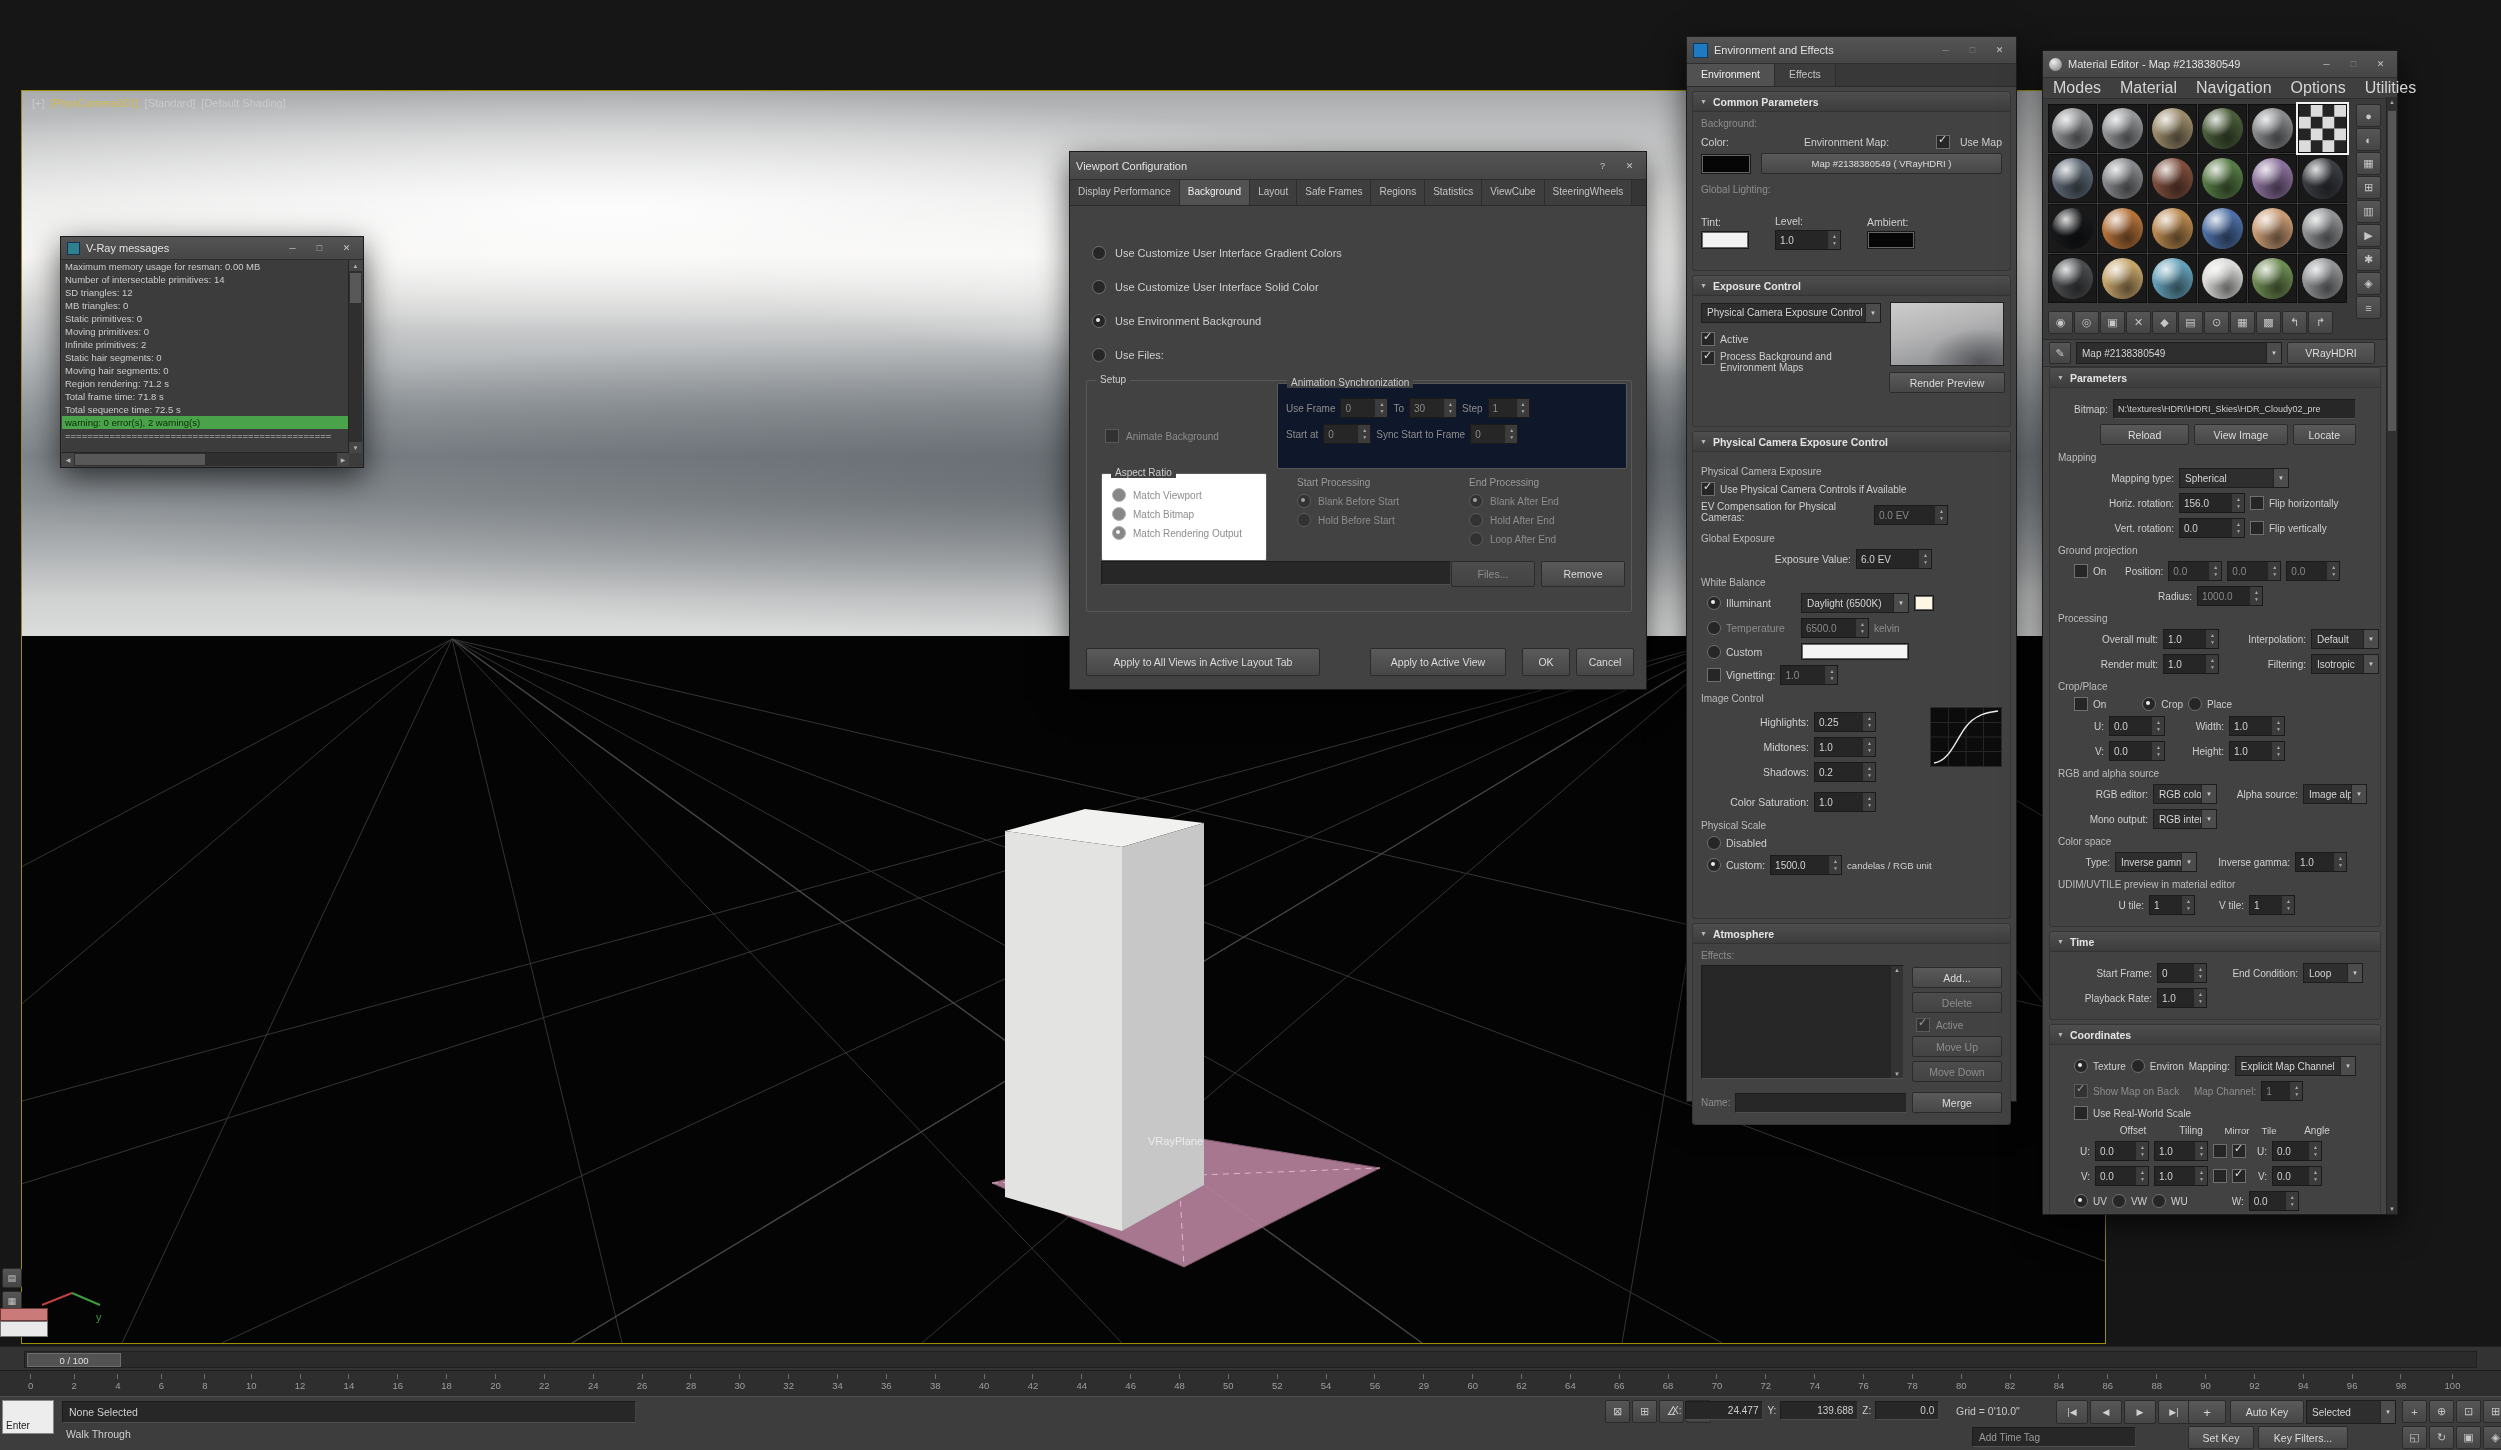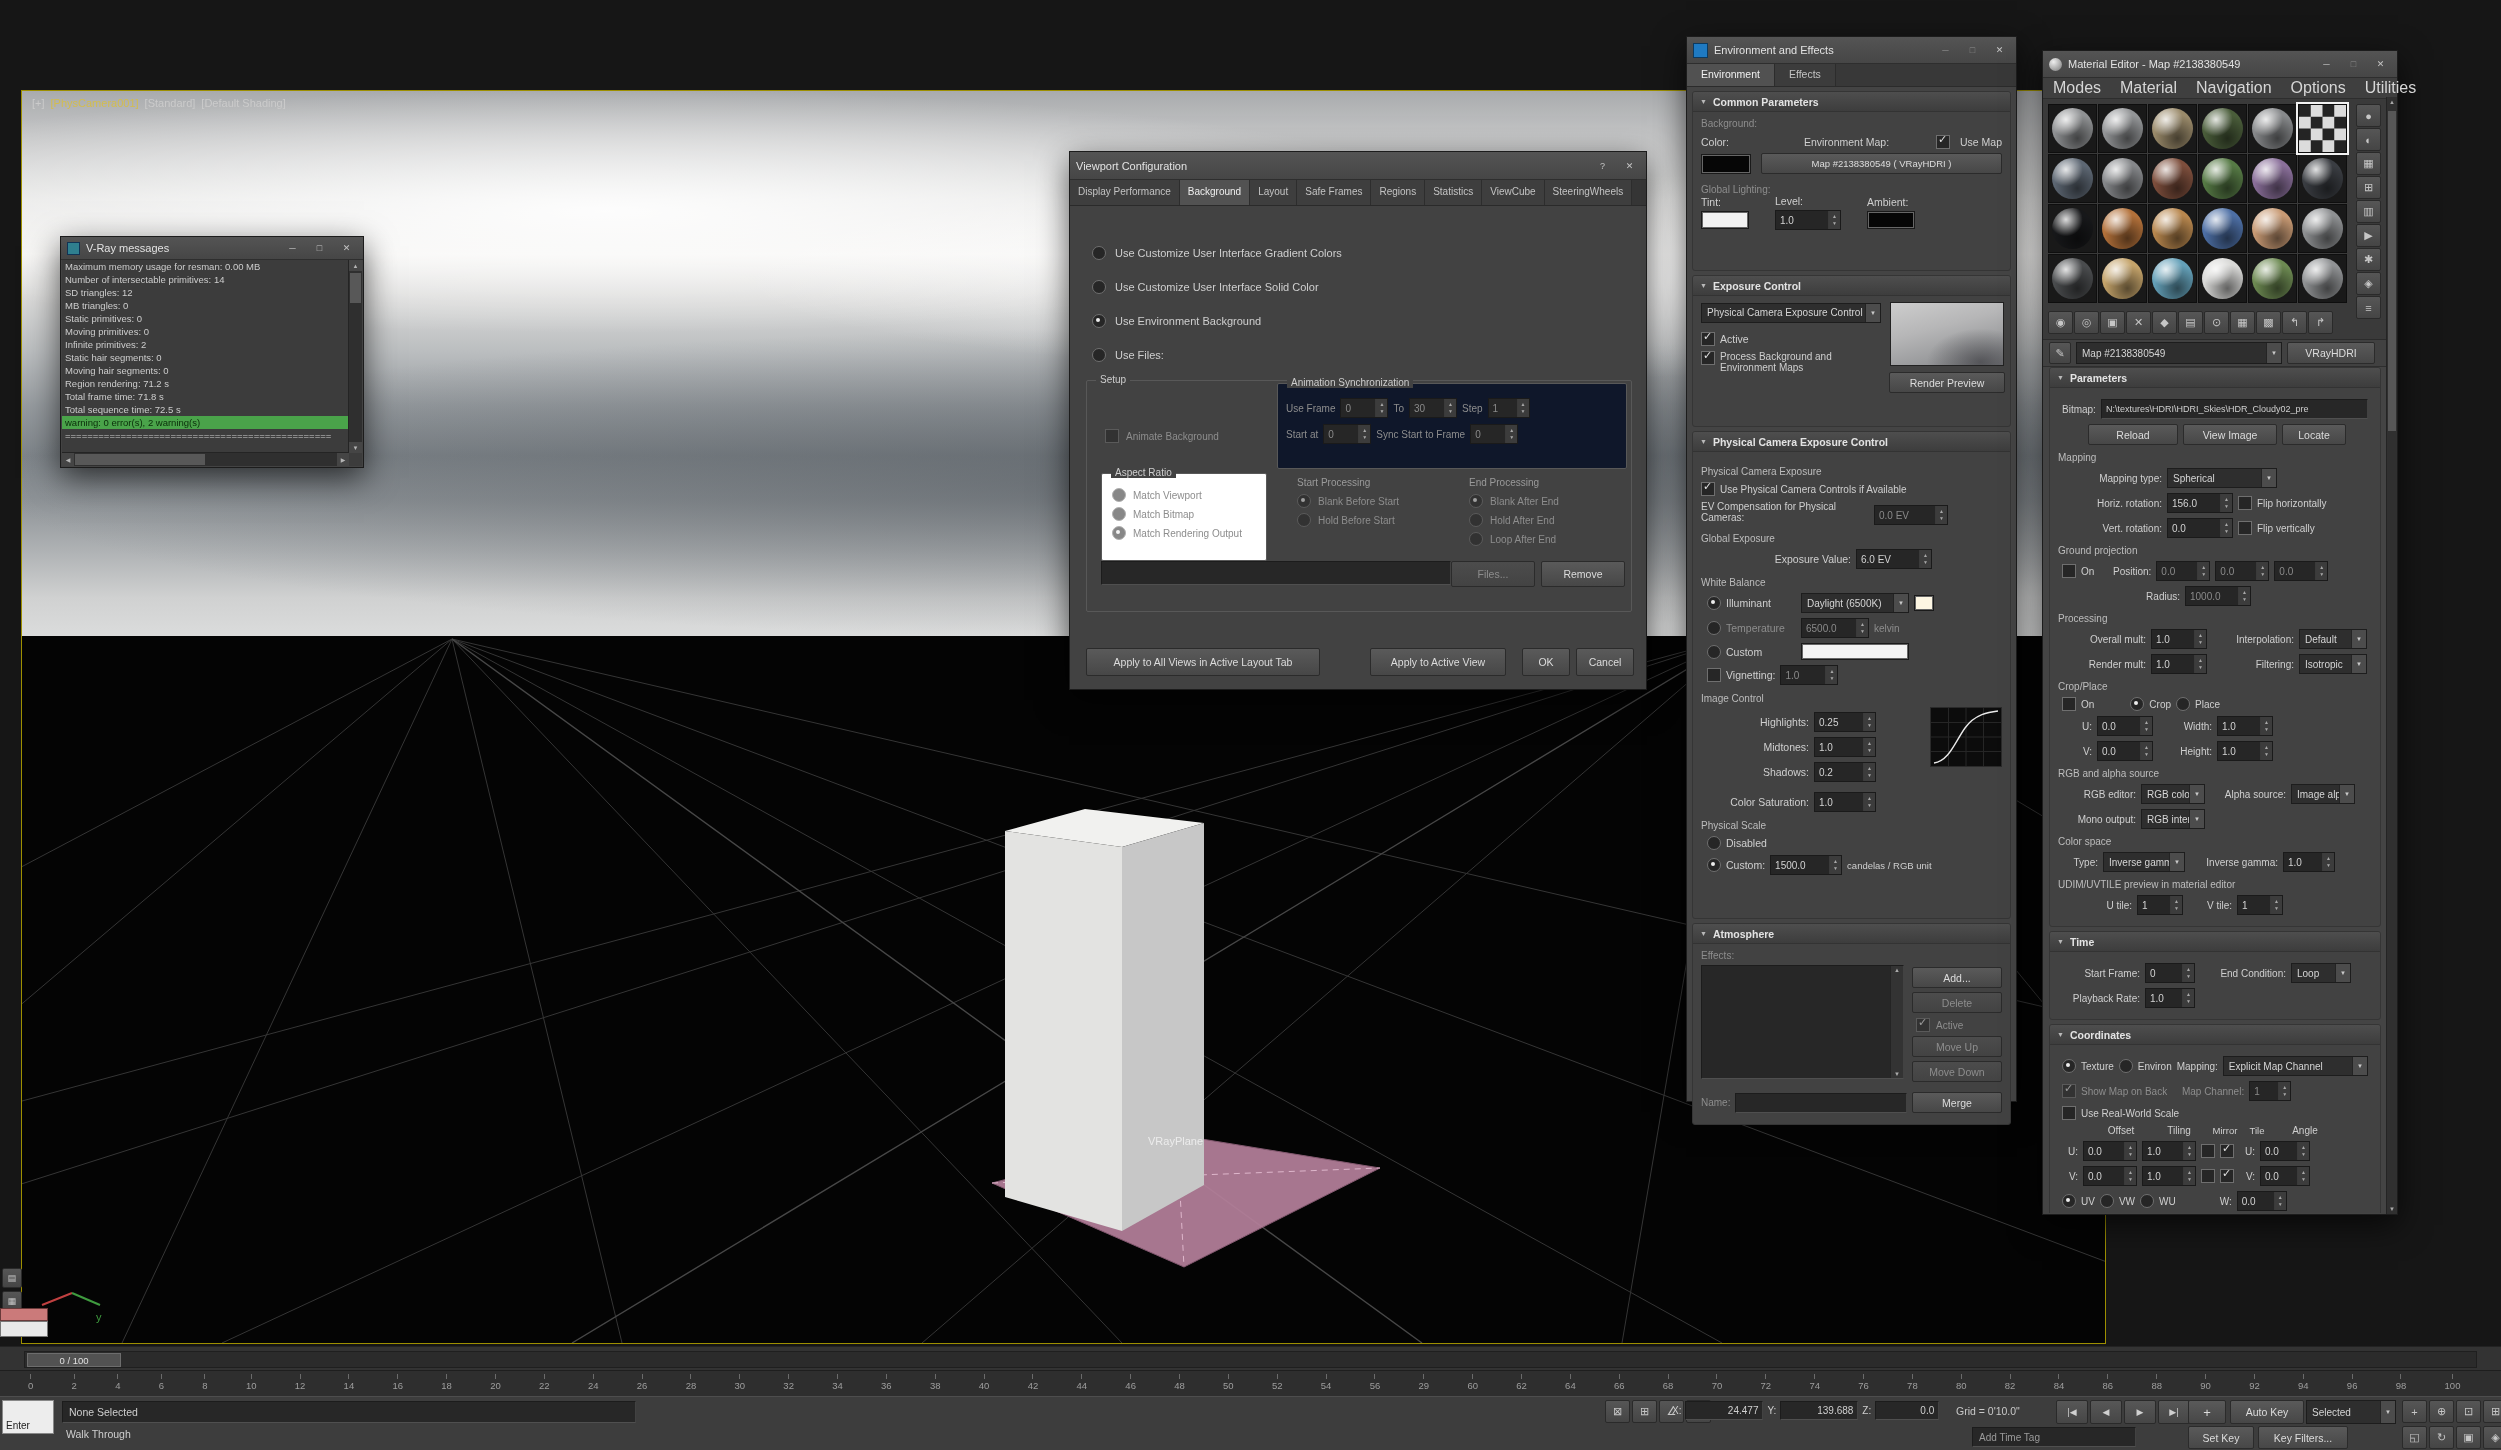--- a/index.html
+++ b/index.html
@@ -118,21 +118,21 @@
     background:repeating-conic-gradient(#dcdcdc 0% 25%, #242424 0% 50%);background-size:23.5px 23.5px;}
   #vtool{position:absolute;left:313px;top:5px;display:flex;flex-direction:column;gap:1px;}
   #htool{position:absolute;left:5px;top:212px;display:flex;gap:1px;}
   #me-maprow{position:relative;height:26px;display:flex;align-items:center;gap:5px;padding:0 6px;background:#414141;border-bottom:1px solid #2e2e2e;}
   #me-rollouts{position:absolute;left:1px;right:11px;top:312px;bottom:1px;overflow:hidden;}
   #me-scroll{position:absolute;right:0;top:46px;bottom:0;width:10px;background:#303030;border-left:1px solid #242424;}
   #me-scroll .th{position:absolute;left:1px;right:1px;top:14px;height:320px;background:#575757;}
   #me-scroll::before{content:"▲";position:absolute;top:2px;left:2px;font-size:6px;color:#a9a9a9;}
   #me-scroll::after{content:"▼";position:absolute;bottom:2px;left:2px;font-size:6px;color:#a9a9a9;}
   .msec{font-size:10px;color:#bdbdbd;margin:7px 0 3px;}
-  .mrow{display:flex;align-items:center;gap:5px;margin:5px 4px;}
+  .mrow{display:flex;align-items:center;gap:5px;margin:5px 16px;}
   .ml{font-size:10px;color:#cfcfcf;text-align:right;white-space:nowrap;flex:none;}
 
   
   #ltabs{position:absolute;left:2px;top:1268px;display:flex;flex-direction:column;gap:3px;}
   #mini-pink{position:absolute;left:0;top:1308px;width:46px;height:11px;background:#cb7a7a;border:1px solid #6a3a3a;}
   #mini-white{position:absolute;left:0;top:1321px;width:46px;height:14px;background:#e9e9e9;border:1px solid #777;}
   #trackbar{position:absolute;left:0;top:1346px;width:2501px;height:24px;background:#333;border-top:1px solid #222;}
   #tb-track{position:absolute;left:24px;right:24px;top:4px;height:15px;background:#2b2b2b;border:1px solid #1f1f1f;}
   #tb-handle{position:absolute;left:2px;top:1px;width:92px;height:12px;background:#525252;border:1px solid #6d6d6d;
              font-size:9.5px;color:#e0e0e0;display:flex;align-items:center;justify-content:center;}
@@ -416,21 +416,21 @@
           <span class="lb" style="width:56px">Color:</span>
           <span class="lb" style="flex:1;text-align:center">Environment Map:</span>
           <span class="chk on"></span>
           <span class="lb">Use Map</span>
         </div>
         <div class="r1row">
           <span class="swatch" style="width: 48px; height: 18px; background: rgb(6, 6, 6);"></span>
           <div class="btn" style="flex:1;height:19px;font-size:9.5px">Map #2138380549  ( VRayHDRI )</div>
         </div>
         <div class="lb s dim" style="margin-top:10px">Global Lighting:</div>
-        <div class="r1row" style="gap:26px;margin-top:0">
+        <div class="r1row" style="gap:26px;margin-top:20px">
           <span style="display:flex;flex-direction:column;gap:3px">
             <span class="lb">Tint:</span>
             <span class="swatch" style="width: 46px; height: 16px; background: rgb(242, 242, 242);"></span>
           </span>
           <span style="display:flex;flex-direction:column;gap:3px">
             <span class="lb">Level:</span>
             <span class="sf" style="width:64px">
                 <span class="v">1.0</span>
                 <span class="ud"></span>
               </span>

